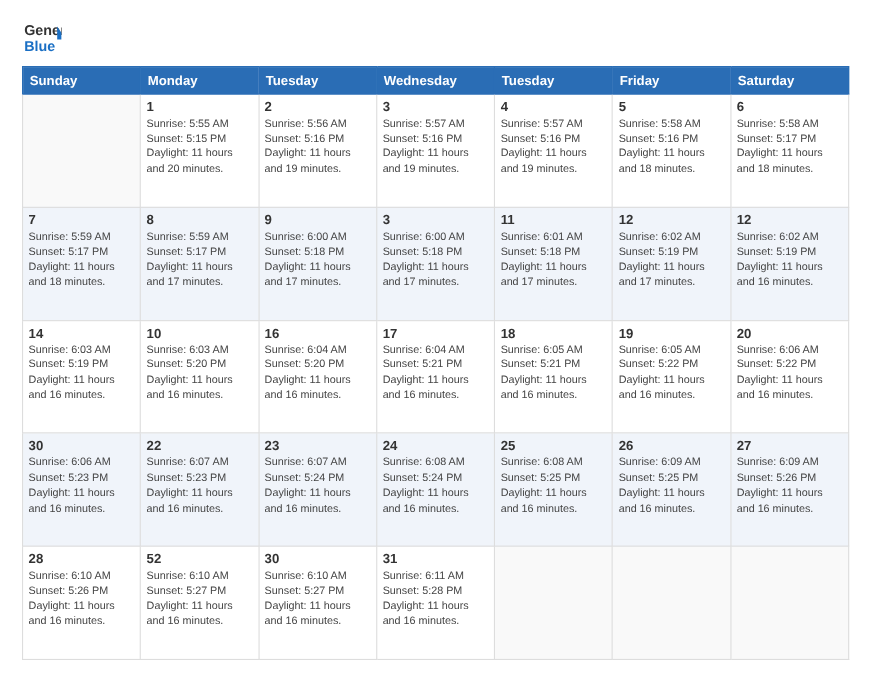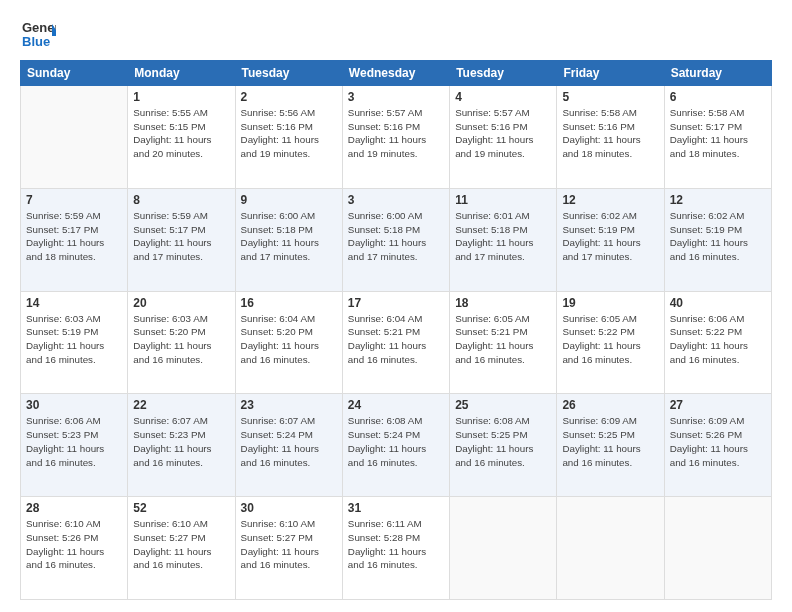--- a/index.html
+++ b/index.html
@@ -176,41 +176,41 @@
             <span class="day-num">12</span>
             <div class="day-info">Sunrise: 6:02 AM<br>Sunset: 5:19 PM<br>Daylight: 11 hours and 16 minutes.</div>
           </td>
         </tr>
         <tr>
           <td>
             <span class="day-num">14</span>
             <div class="day-info">Sunrise: 6:03 AM<br>Sunset: 5:19 PM<br>Daylight: 11 hours and 16 minutes.</div>
           </td>
           <td>
-            <span class="day-num">20</span>
+            <span class="day-num">10</span>
             <div class="day-info">Sunrise: 6:03 AM<br>Sunset: 5:20 PM<br>Daylight: 11 hours and 16 minutes.</div>
           </td>
           <td>
             <span class="day-num">16</span>
             <div class="day-info">Sunrise: 6:04 AM<br>Sunset: 5:20 PM<br>Daylight: 11 hours and 16 minutes.</div>
           </td>
           <td>
             <span class="day-num">17</span>
             <div class="day-info">Sunrise: 6:04 AM<br>Sunset: 5:21 PM<br>Daylight: 11 hours and 16 minutes.</div>
           </td>
           <td>
             <span class="day-num">18</span>
             <div class="day-info">Sunrise: 6:05 AM<br>Sunset: 5:21 PM<br>Daylight: 11 hours and 16 minutes.</div>
           </td>
           <td>
             <span class="day-num">19</span>
             <div class="day-info">Sunrise: 6:05 AM<br>Sunset: 5:22 PM<br>Daylight: 11 hours and 16 minutes.</div>
           </td>
           <td>
-            <span class="day-num">40</span>
+            <span class="day-num">20</span>
             <div class="day-info">Sunrise: 6:06 AM<br>Sunset: 5:22 PM<br>Daylight: 11 hours and 16 minutes.</div>
           </td>
         </tr>
         <tr class="alt-row">
           <td>
             <span class="day-num">30</span>
             <div class="day-info">Sunrise: 6:06 AM<br>Sunset: 5:23 PM<br>Daylight: 11 hours and 16 minutes.</div>
           </td>
           <td>
             <span class="day-num">22</span>

